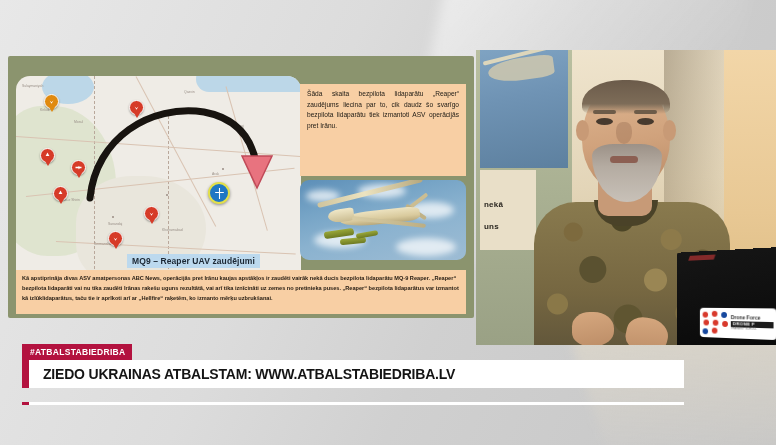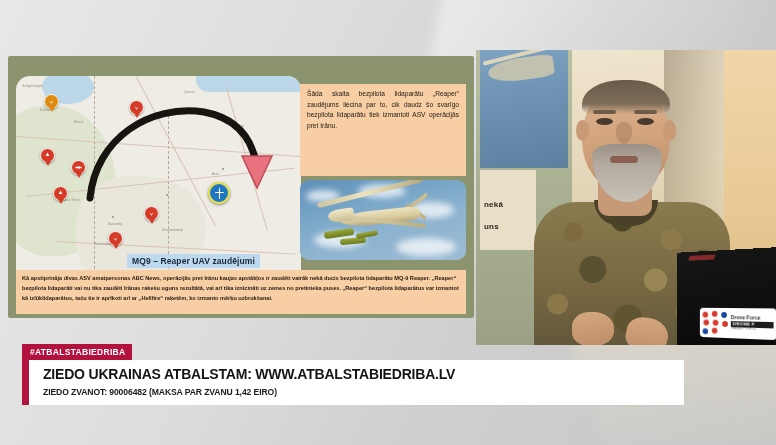--- a/index.html
+++ b/index.html
@@ -535,20 +535,19 @@
         </div>
       </div>
     </div>
   </div>
 
   <div class="banner">
     <div class="hashtag">#ATBALSTABIEDRIBA</div>
     <div class="banner-body">
       <div class="banner-inner">
         <div class="banner-main">ZIEDO UKRAINAS ATBALSTAM: WWW.ATBALSTABIEDRIBA.LV</div>
-        <div class="banner-sub">ZIEDO ZVANOT: 90006482 (MAKSA PAR ZVANU 1,42 EIRO)</div>
       </div>
     </div>
   </div>
   <div class="banner-accent-bottom"></div>
   <div class="banner-tick"></div>
 
 </div>
 
 </body></html>

